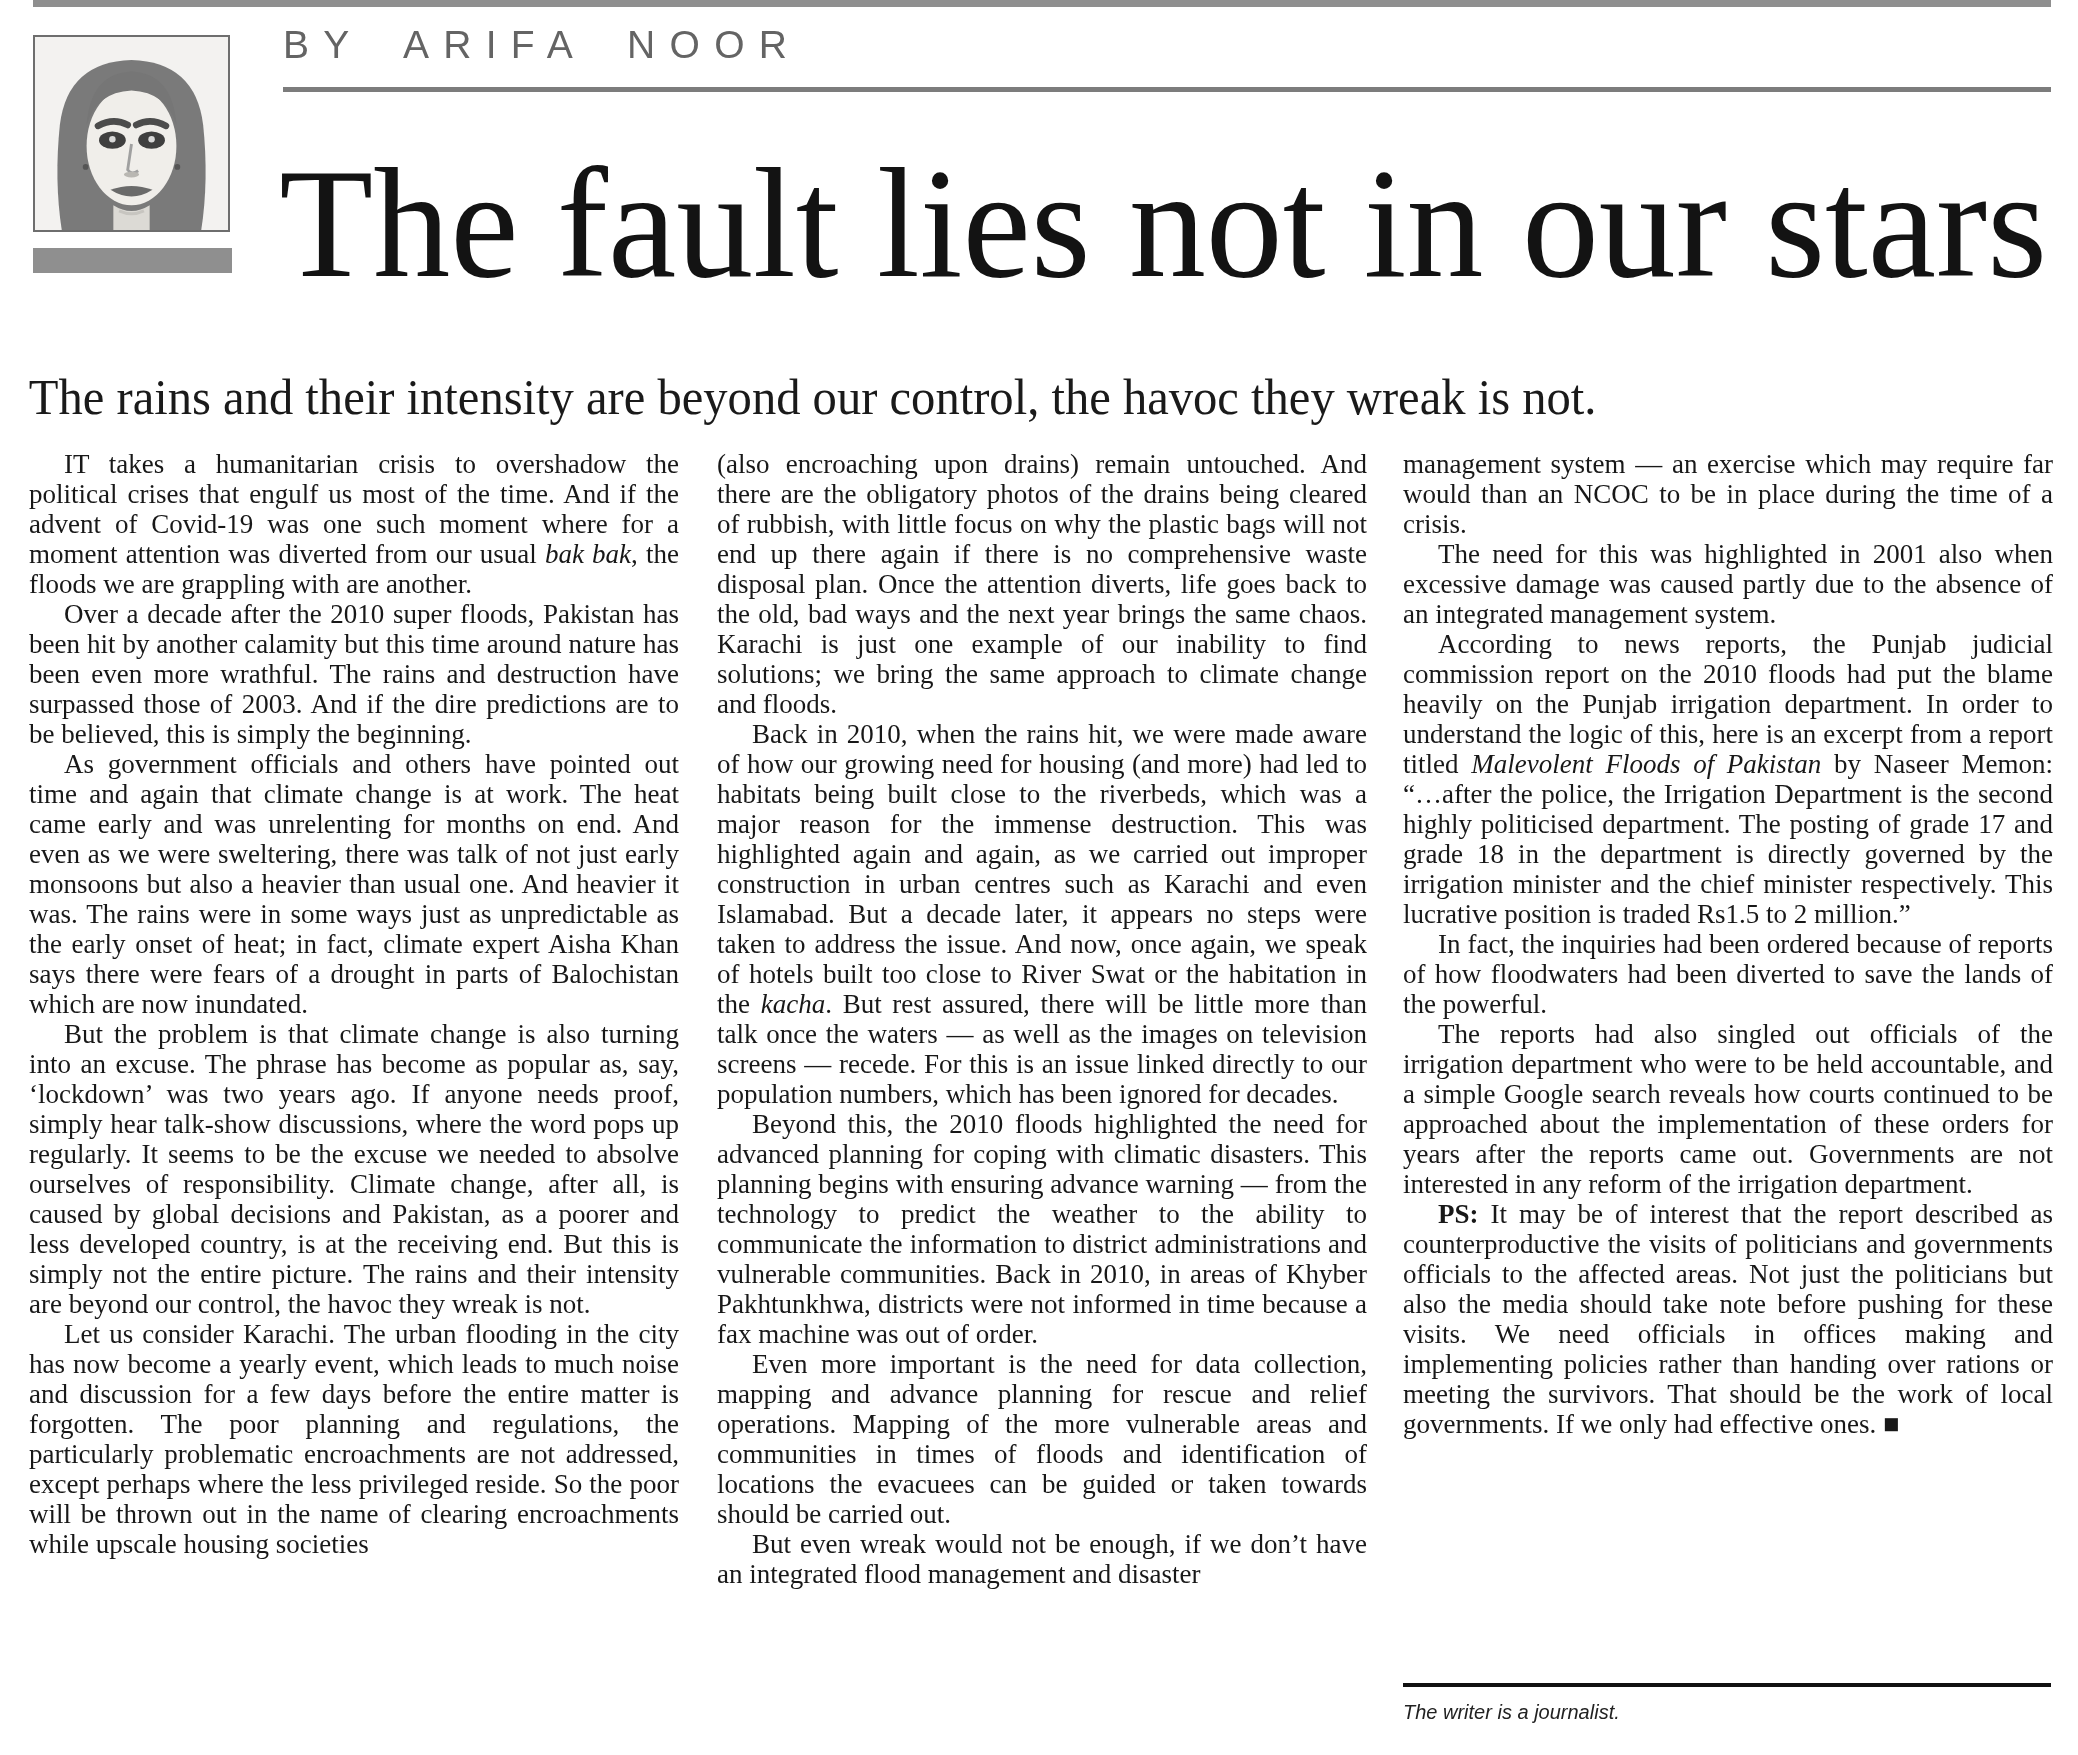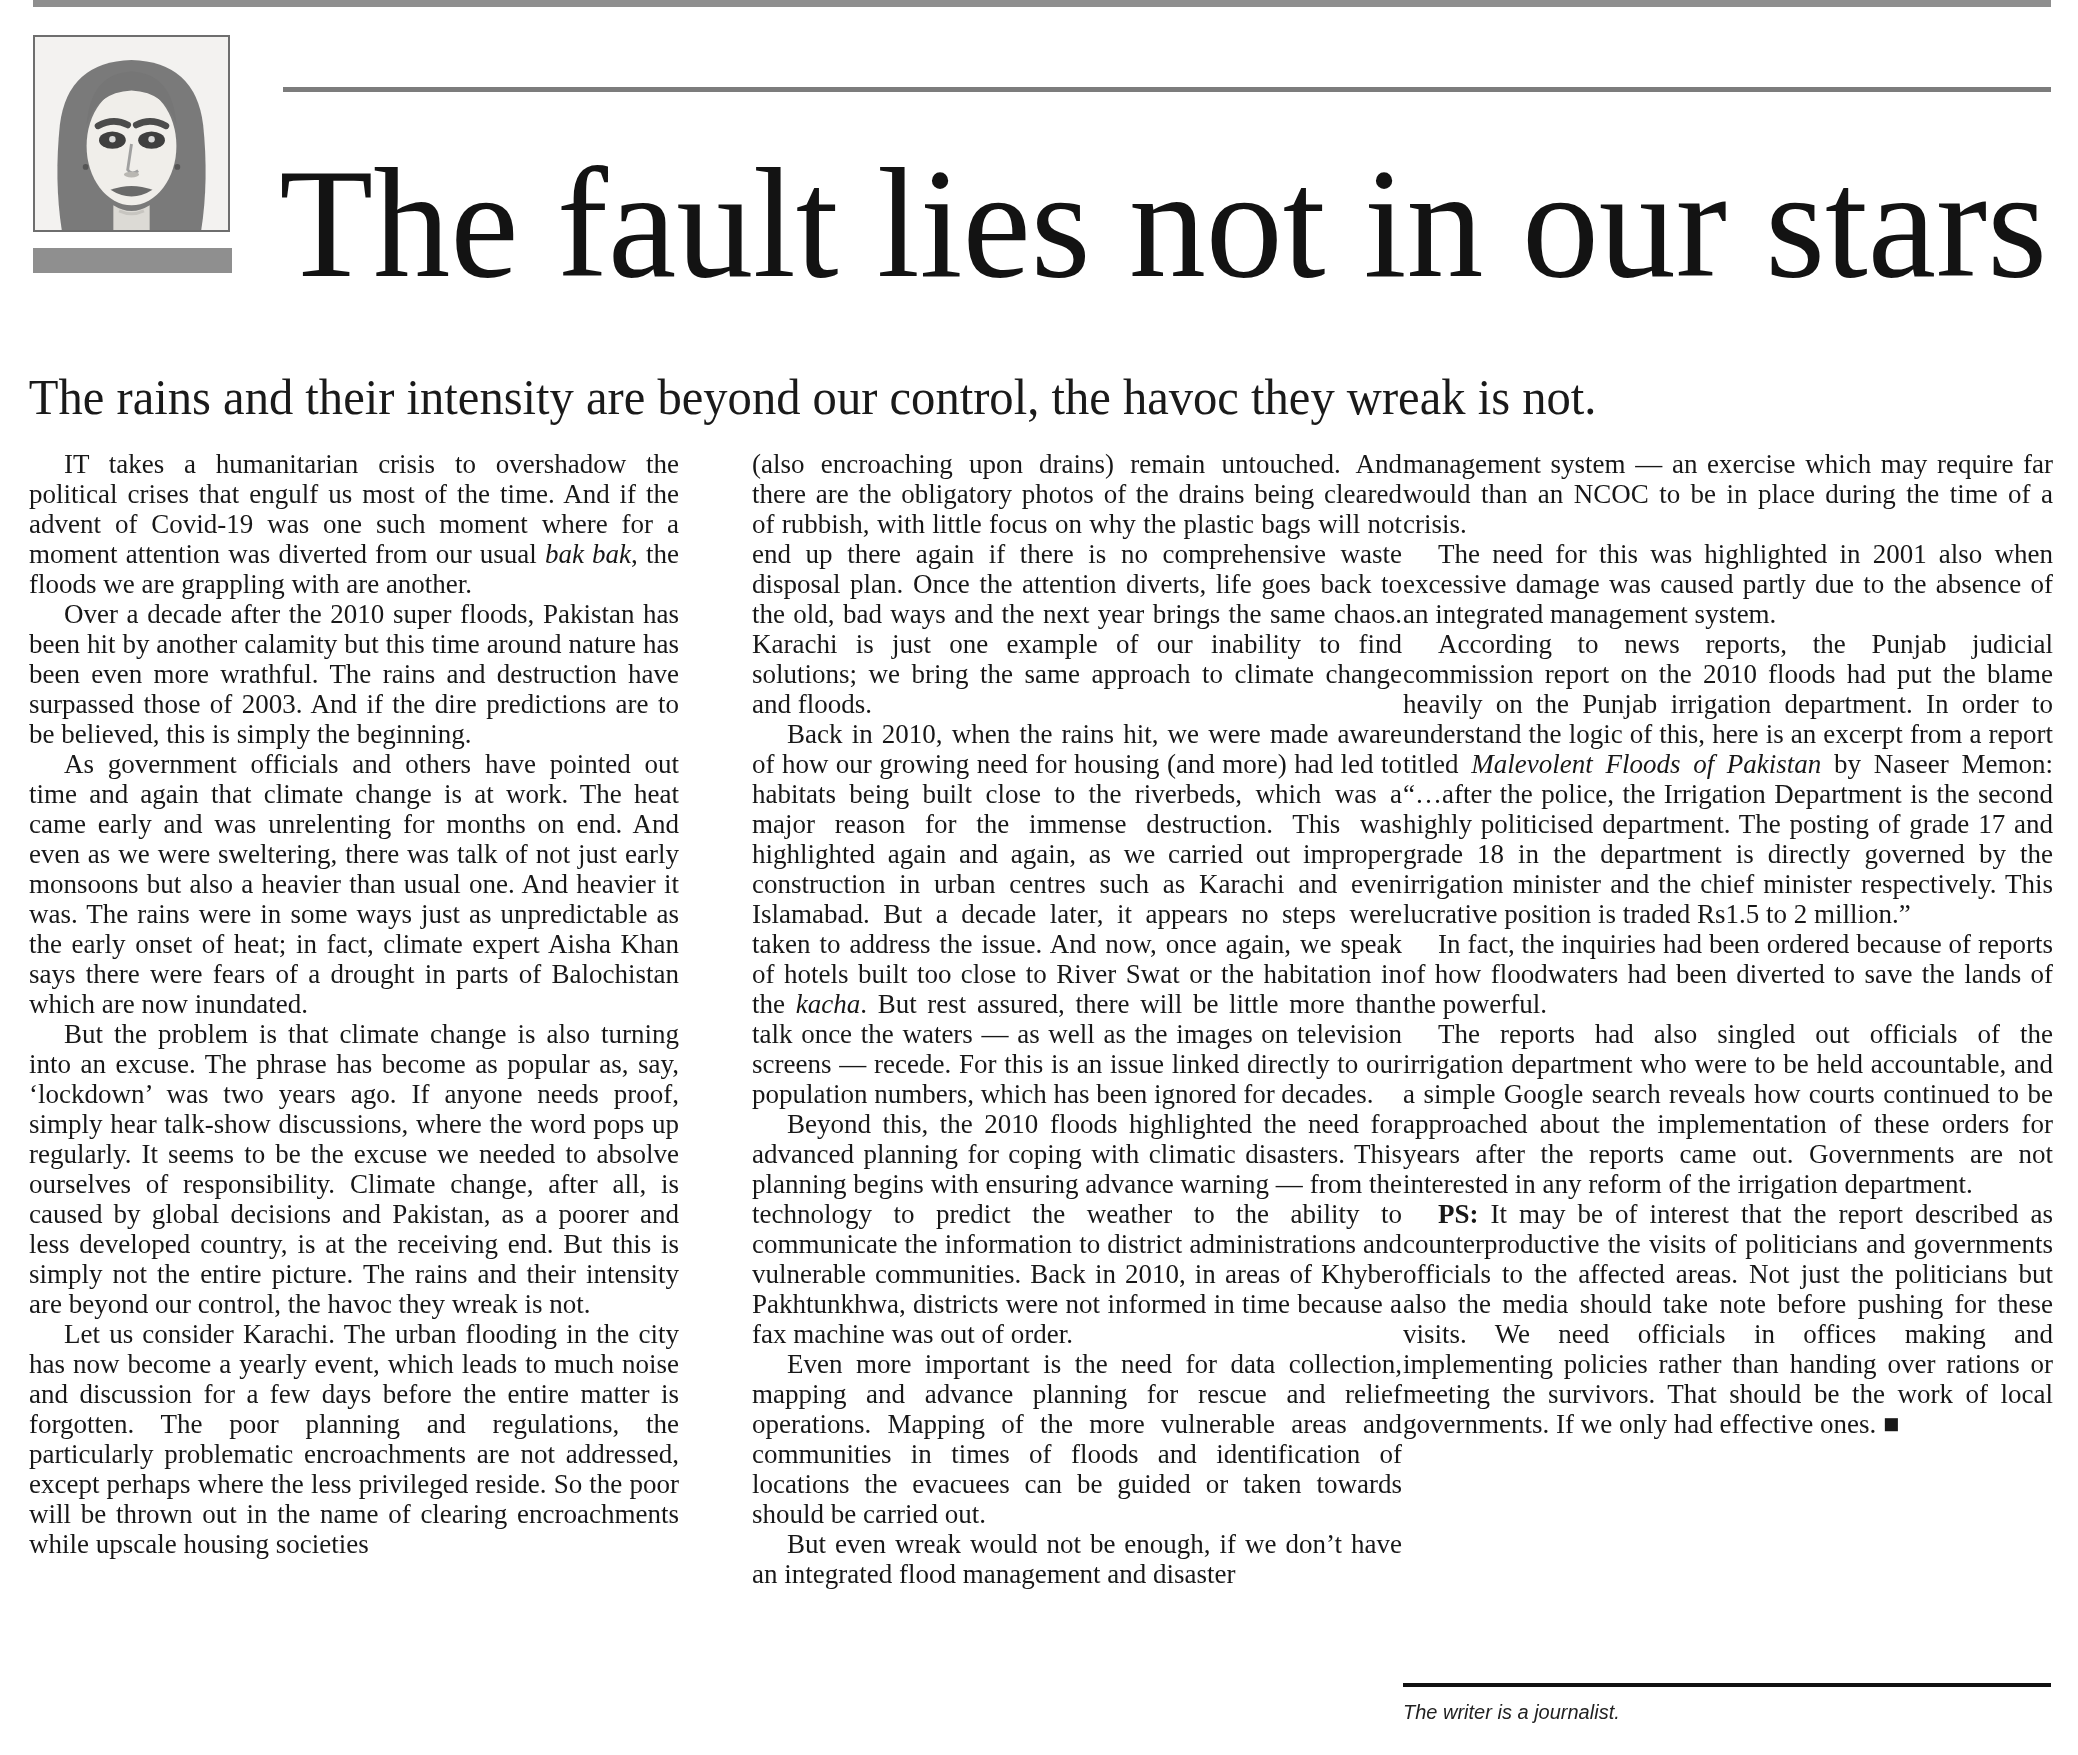--- a/index.html
+++ b/index.html
@@ -19,21 +19,21 @@
 
   .headline-svg{position:absolute;left:279px;top:117px;}
   .headline-svg text{font-family:"Liberation Serif",serif;fill:#131313;}
 
   .subhead-svg{position:absolute;left:25px;top:366px;}
   .subhead-svg text{font-family:"Liberation Serif",serif;fill:#1a1a1a;}
 
   .col{position:absolute;top:449px;width:650px;font-size:27px;line-height:30px;
        text-align:justify;color:#181818;}
   .col-1{left:29px;}
-  .col-2{left:752px;}
+  .col-2{left:717px;}
   .col-3{left:1403px;}
   p.para{margin:0;text-indent:35px;}
   p.para.no-indent{text-indent:0;}
   .it{font-style:italic;}
   .bd{font-weight:bold;}
 
   .foot-rule{position:absolute;left:1403px;top:1683px;width:648px;height:3.8px;background:#111111;}
   .footnote{position:absolute;left:1403px;top:1701px;font-family:"Liberation Sans",sans-serif;
             font-style:italic;font-size:20px;color:#222222;}
 </style>
@@ -70,20 +70,21 @@
       <path d="M79 160 Q101 152 123 160 Q101 174 79 160 Z" fill="#6a6a6a"></path>
 
       <path d="M88 182 Q101 188 114 182" stroke="#c7c5c0" stroke-width="3" fill="none"></path>
 
       <circle cx="53" cy="136" r="3" fill="#555555"></circle>
       <circle cx="149" cy="136" r="3" fill="#555555"></circle>
     </svg>
   </div>
   <div class="photo-bar"></div>
 
+  <div class="byline">BY ARIFA NOOR</div>
   <div class="byline-rule"></div>
 
   <svg class="headline-svg" width="1778" height="172" viewBox="0 0 1860 180">
     <text x="0" y="166" font-size="164" textLength="1850" lengthAdjust="spacingAndGlyphs">The fault lies not in our stars</text>
   </svg>
 
   <svg class="subhead-svg" width="1625" height="69" viewBox="0 0 1700 72">
     <text x="4" y="50" font-size="54" textLength="1640" lengthAdjust="spacingAndGlyphs">The rains and their intensity are beyond our control, the havoc they wreak is not.</text>
   </svg>
 

